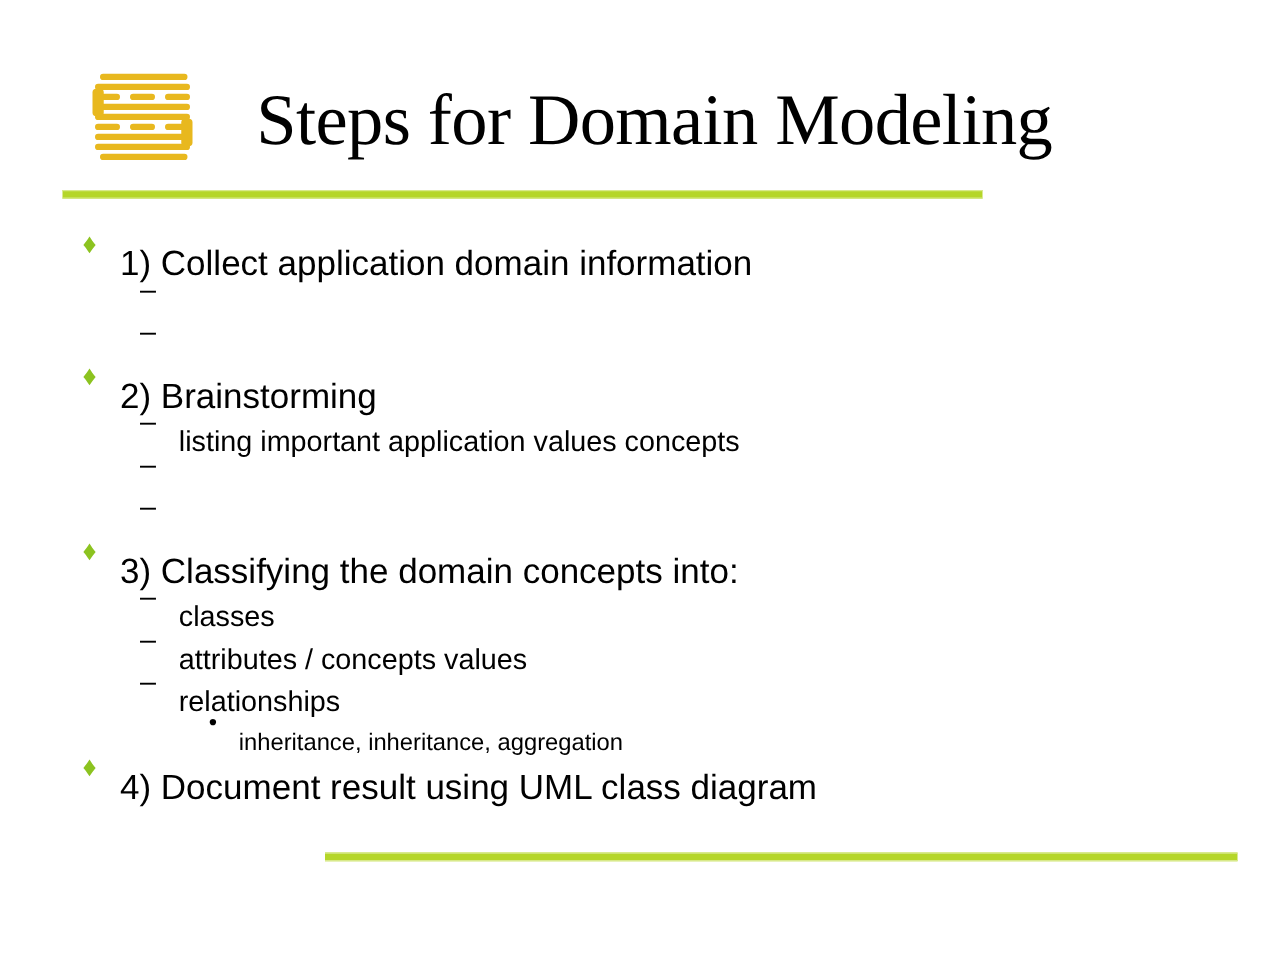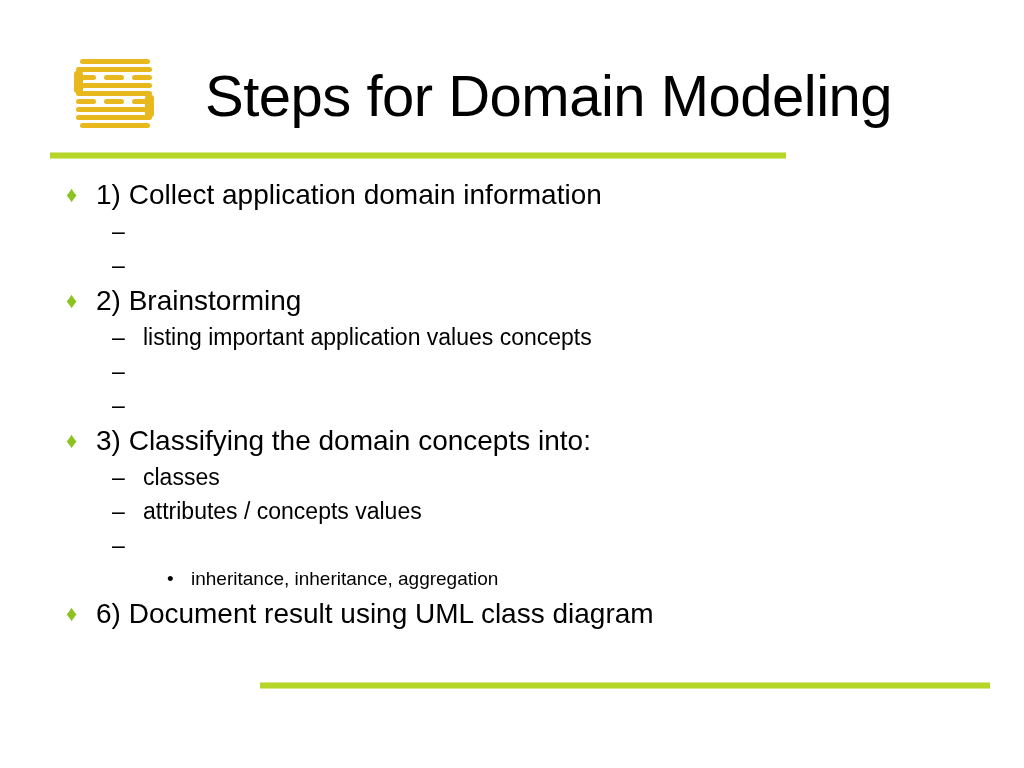--- a/index.html
+++ b/index.html
@@ -17,20 +17,21 @@
     position: relative;
   }
 
   
   .slide-header {
     position: absolute;
     left: 0;
     top: 0;
     width: 1024px;
     height: 150px;
+    font-family: Liberation Serif, serif;
   }
   .header-logo {
     position: absolute;
     left: 68px;
     top: 57px;
     width: 92px;
     height: 78px;
   }
   .slide-title {
     position: absolute;
@@ -134,20 +135,21 @@
     left: 167px;
     top: 0;
     font-size: 19px;
     line-height: 33px;
     color: #000000;
   }
 
   .row-text {
     display: inline-block;
     vertical-align: top;
+    margin-top: 16px;
   }
 
   
   .slide-footer {
     position: absolute;
     left: 0;
     top: 696px;
     width: 1024px;
     height: 72px;
   }
@@ -206,23 +208,23 @@
       <div class="outline-row lvl1"><span class="marker">♦</span><span class="row-text">1) Collect application domain information</span></div>
       <div class="outline-row lvl2"><span class="marker">–</span></div>
       <div class="outline-row lvl2"><span class="marker">–</span></div>
       <div class="outline-row lvl1"><span class="marker">♦</span><span class="row-text">2) Brainstorming</span></div>
       <div class="outline-row lvl2"><span class="marker">–</span><span class="row-text">listing important application values concepts</span></div>
       <div class="outline-row lvl2"><span class="marker">–</span></div>
       <div class="outline-row lvl2"><span class="marker">–</span></div>
       <div class="outline-row lvl1"><span class="marker">♦</span><span class="row-text">3) Classifying the domain concepts into:</span></div>
       <div class="outline-row lvl2"><span class="marker">–</span><span class="row-text">classes</span></div>
       <div class="outline-row lvl2"><span class="marker">–</span><span class="row-text">attributes / concepts values</span></div>
-      <div class="outline-row lvl2"><span class="marker">–</span></div>
+      <div class="outline-row lvl2"><span class="marker">–</span><span class="row-text">relationships</span></div>
       <div class="outline-row lvl3"><span class="marker">•</span><span class="row-text">inheritance, inheritance, aggregation</span></div>
-      <div class="outline-row lvl1"><span class="marker">♦</span><span class="row-text">6) Document result using UML class diagram</span></div>
+      <div class="outline-row lvl1"><span class="marker">♦</span><span class="row-text">4) Document result using UML class diagram</span></div>
     </div>
 </div>
 
 <div class="divider divider-bottom"></div>
 
 <div class="slide-footer">
 
   
 
   

